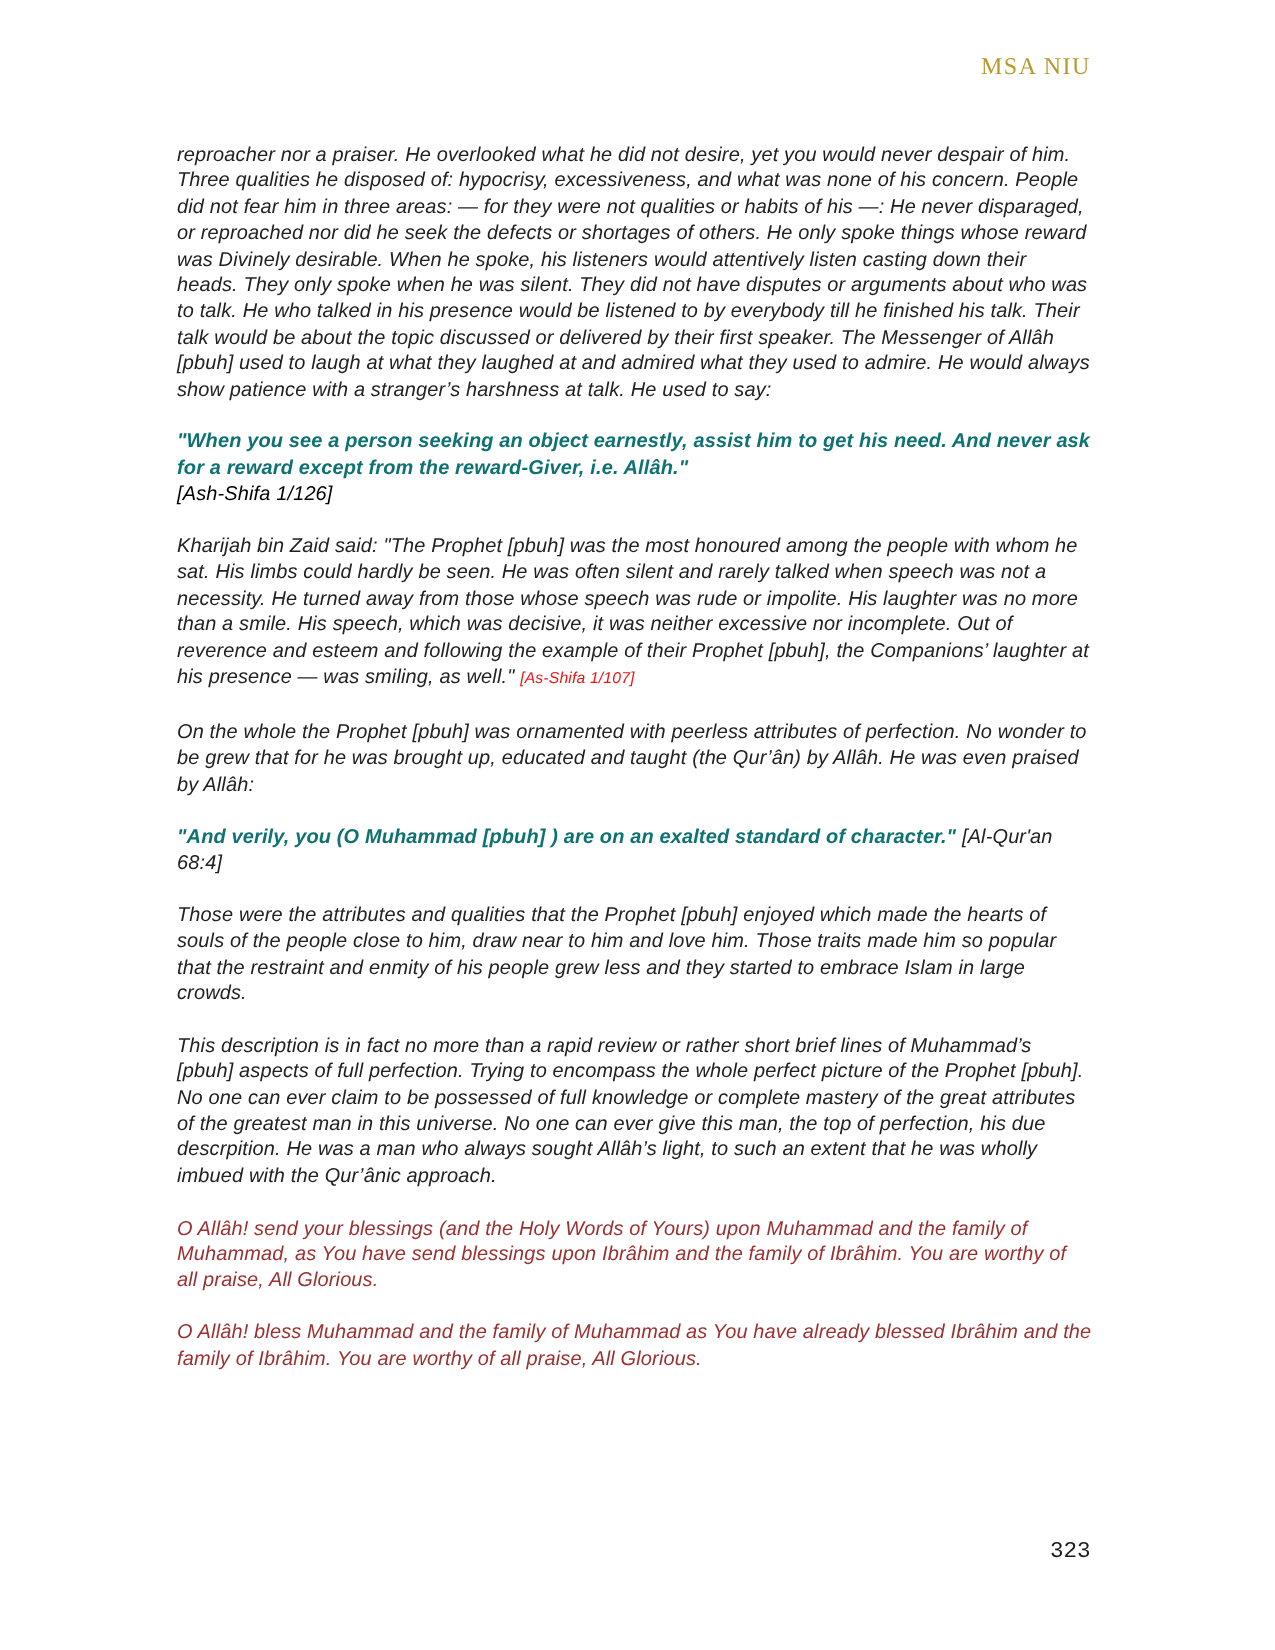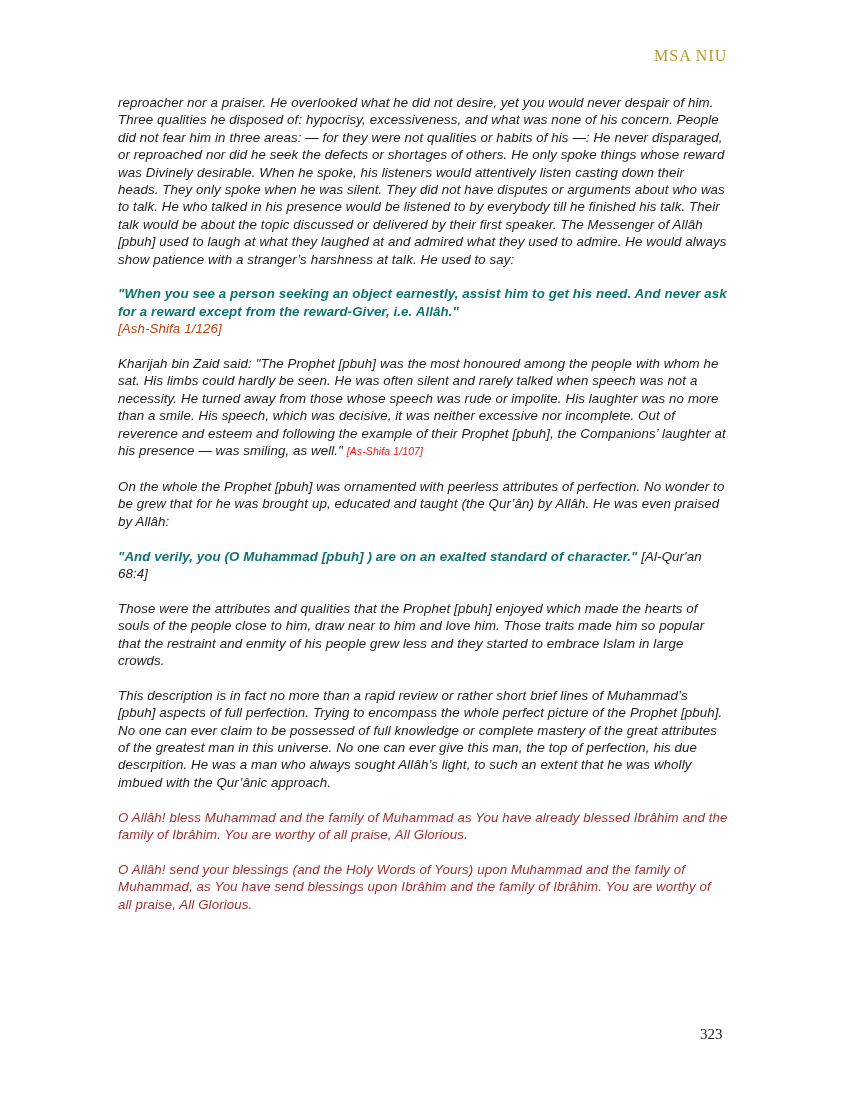--- a/index.html
+++ b/index.html
@@ -10,21 +10,21 @@
   .page {
     position: relative;
     width: 850px;
     height: 1100px;
     background: #ffffff;
     overflow: hidden;
     font-family: "Liberation Sans", sans-serif;
   }
   .running-header {
     position: absolute;
-    top: 47px;
+    top: 36px;
     left: 654px;
     font-family: "Liberation Serif", serif;
     font-size: 16px;
     letter-spacing: 1px;
     color: #b8992d;
   }
   .content {
     position: absolute;
     top: 94px;
     left: 118px;
@@ -37,39 +37,39 @@
   }
   .content p {
     margin: 0 0 17.4px 0;
   }
   .quote {
     color: #0f7272;
     font-weight: bold;
   }
   .ref-red-block {
     display: block;
-    color: #c2410c;
+    color: #000000;
     font-weight: normal;
   }
   .ref-small {
     color: #ee1515;
     font-size: 10.5px;
   }
   .plain-black {
     color: #212121;
     font-weight: normal;
   }
   .dua {
     color: #9b3030;
   }
   .page-number {
     position: absolute;
     top: 1026px;
     left: 700px;
-    font-family: Liberation Serif, serif;
+    font-family: Liberation Mono, monospace;
     font-size: 15px;
     color: #1a1a1a;
   }
 </style>
 </head>
 <body>
 
 <div class="page">
 
   <div class="running-header">MSA NIU</div>
@@ -83,21 +83,21 @@
     <p><span>Kharijah bin Zaid said: "The Prophet [pbuh] was the most honoured among the people with whom he sat. His limbs could hardly be seen. He was often silent and rarely talked when speech was not a necessity. He turned away from those whose speech was rude or impolite. His laughter was no more than a smile. His speech, which was decisive, it was neither excessive nor incomplete. Out of reverence and esteem and following the example of their Prophet [pbuh], the Companions’ laughter at his presence — was smiling, as well."</span> <span class="ref-small">[As-Shifa 1/107]</span></p>
 
     <p>On the whole the Prophet [pbuh] was ornamented with peerless attributes of perfection. No wonder to be grew that for he was brought up, educated and taught (the Qur’ân) by Allâh. He was even praised by Allâh:</p>
 
     <p><span class="quote">"And verily, you (O Muhammad [pbuh] ) are on an exalted standard of character."</span> <span class="plain-black">[Al-Qur'an 68:4]</span></p>
 
     <p>Those were the attributes and qualities that the Prophet [pbuh] enjoyed which made the hearts of souls of the people close to him, draw near to him and love him. Those traits made him so popular that the restraint and enmity of his people grew less and they started to embrace Islam in large crowds.</p>
 
     <p>This description is in fact no more than a rapid review or rather short brief lines of Muhammad’s [pbuh] aspects of full perfection. Trying to encompass the whole perfect picture of the Prophet [pbuh]. No one can ever claim to be possessed of full knowledge or complete mastery of the great attributes of the greatest man in this universe. No one can ever give this man, the top of perfection, his due descrpition. He was a man who always sought Allâh’s light, to such an extent that he was wholly imbued with the Qur’ânic approach.</p>
 
+    <p class="dua">O Allâh! send your blessings (and the Holy Words of Yours) upon Muhammad and the family of Muhammad, as You have send blessings upon Ibrâhim and the family of Ibrâhim. You are worthy of all praise, All Glorious.</p>
+
     <p class="dua">O Allâh! bless Muhammad and the family of Muhammad as You have already blessed Ibrâhim and the family of Ibrâhim. You are worthy of all praise, All Glorious.</p>
-
-    <p class="dua">O Allâh! send your blessings (and the Holy Words of Yours) upon Muhammad and the family of Muhammad, as You have send blessings upon Ibrâhim and the family of Ibrâhim. You are worthy of all praise, All Glorious.</p>
 
   </div>
 
   <div class="page-number">323</div>
 
 </div>
 
 </body></html>

